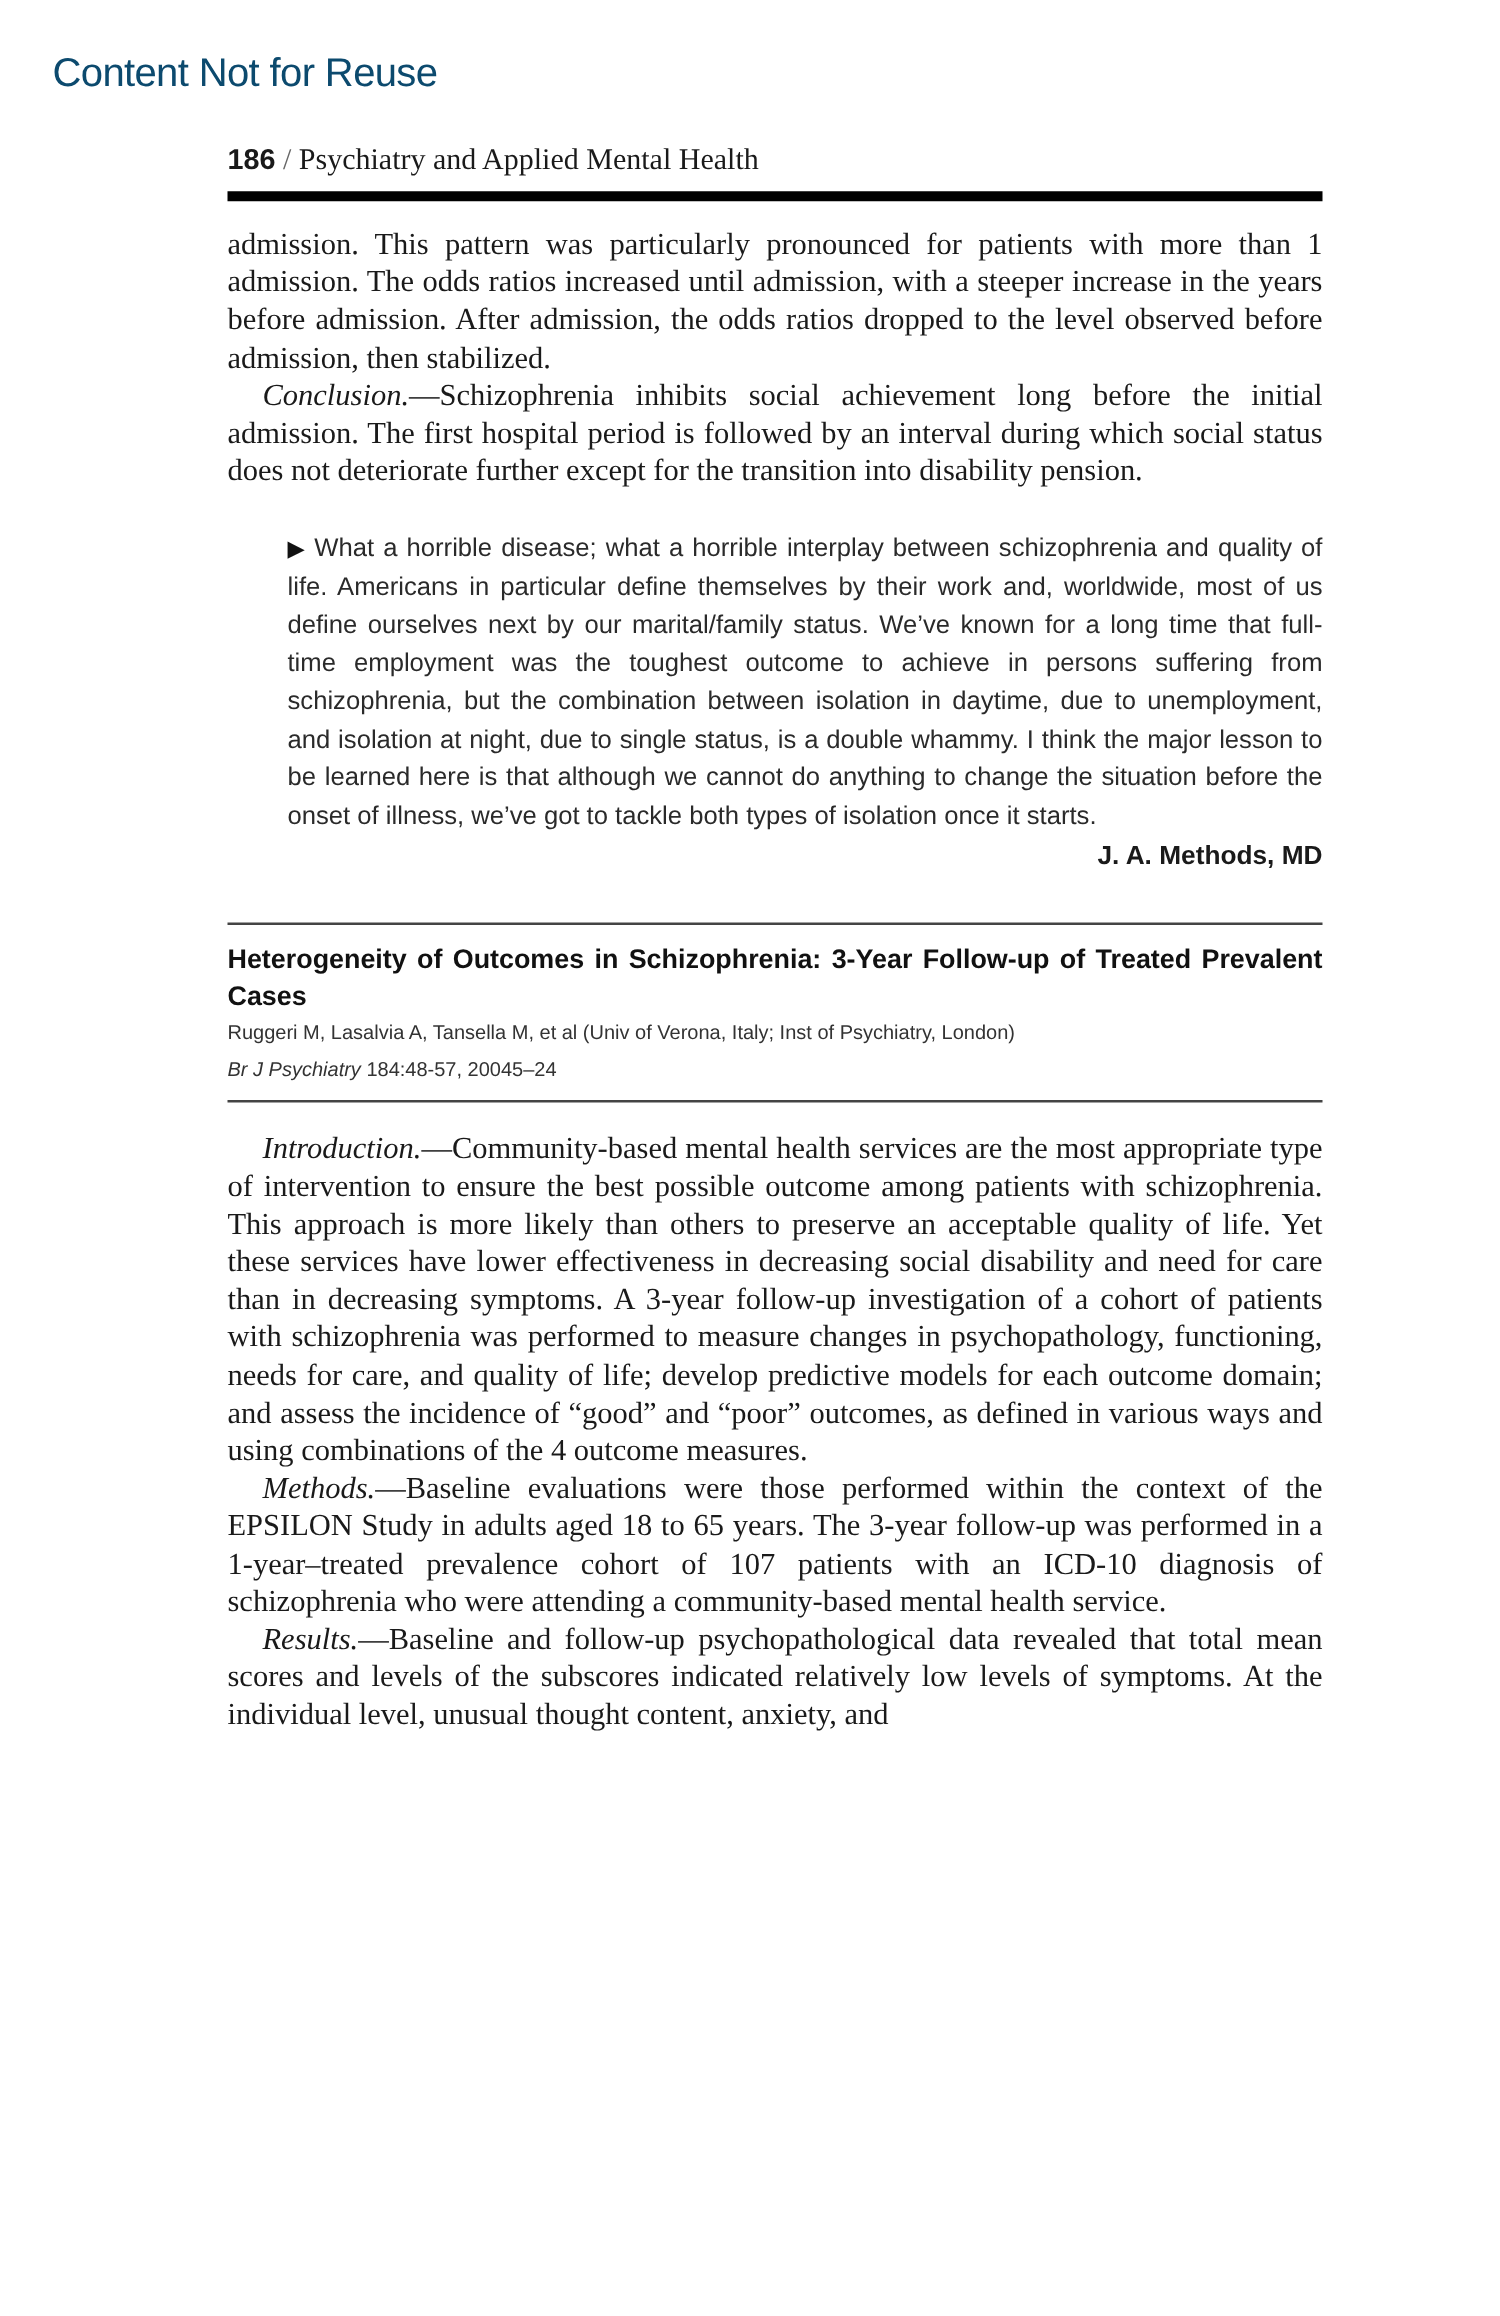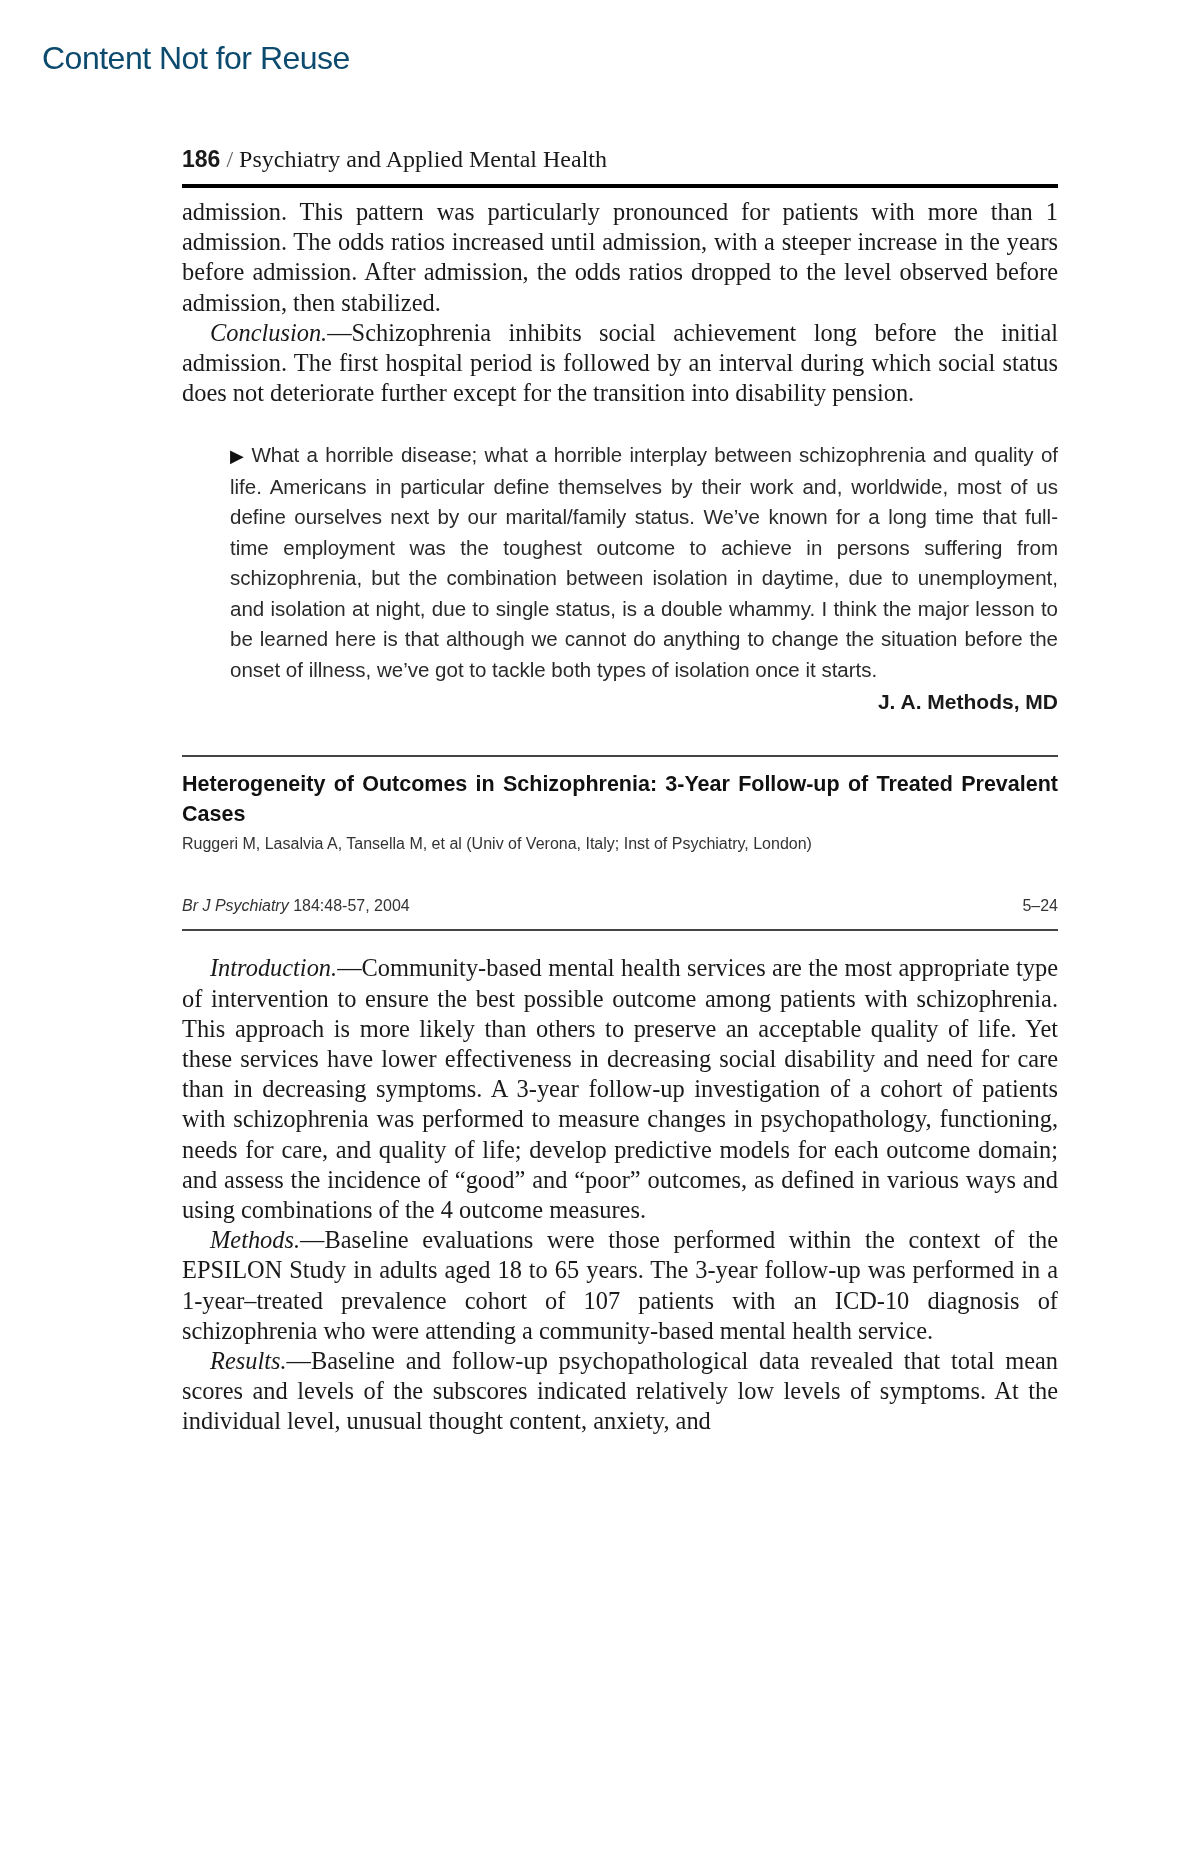--- a/index.html
+++ b/index.html
@@ -5,52 +5,52 @@
   html, body { margin: 0; padding: 0; background: #ffffff; }
   body { width: 1200px; height: 1853px; position: relative; overflow: hidden; color: #1a1a1a; }
   .watermark {
     position: absolute; left: 42px; top: 40px;
     font-family: "Liberation Sans", sans-serif; font-size: 32px; color: #0c4a6e;
     letter-spacing: -0.5px;
   }
   .page { position: absolute; left: 182px; top: 110px; width: 876px; }
   .running-head {
     font-family: "Liberation Serif", serif; font-size: 24px; line-height: 34px;
-    padding-bottom: 8px; border-bottom: 4px solid #000000; margin-top: 32px;
+    padding-bottom: 8px; border-bottom: 8px solid #000000;
   }
   .running-head .num { font-family: "Liberation Sans", sans-serif; font-weight: bold; font-size: 23px; }
   .running-head .sep { color: #666; margin: 0 6px; }
   .serif {
     font-family: "Liberation Serif", serif; font-size: 24.4px; line-height: 30.2px;
     text-align: justify; margin: 0;
   }
   .serif p { margin: 0; }
   .serif .indent { text-indent: 28px; }
   .serif em { }
-  .body-top { margin-top: 9px; }
+  .body-top { margin-top: 20px; }
   .comment {
     margin-top: 32px;
     font-family: "Liberation Sans", sans-serif; font-size: 20.5px; line-height: 30.5px;
     text-align: justify; color: #2a2a2a; margin-left: 48px;
   }
   .comment .arrow { font-size: 18px; margin-right: 6px; color: #111; }
   .signature {
     text-align: right; font-family: "Liberation Sans", sans-serif; font-weight: bold;
     font-size: 21px; line-height: 30px; margin-top: 2px;
   }
   .rule { border-top: 2px solid #444; margin-top: 38px; }
   .article-head { padding-top: 12px; padding-bottom: 8px; }
   .article-title {
     font-family: "Liberation Sans", sans-serif; font-weight: bold; font-size: 21.5px;
     line-height: 30px; text-align: justify; color: #111;
   }
   .article-authors, .article-citation {
     font-family: "Liberation Sans", sans-serif; font-size: 16px; line-height: 30px; color: #333;
   }
-  .article-citation { display: flex; justify-content: space-between; margin-top: 32px; }
+  .article-citation { display: flex; justify-content: flex-start; }
   .article-citation em { font-style: italic; }
   .rule2 { border-top: 2px solid #444; }
   .abstract { margin-top: 22px; }
 </style>
 </head>
 <body>
 
 <div class="watermark">Content Not for Reuse</div>
 
 <div class="page">

